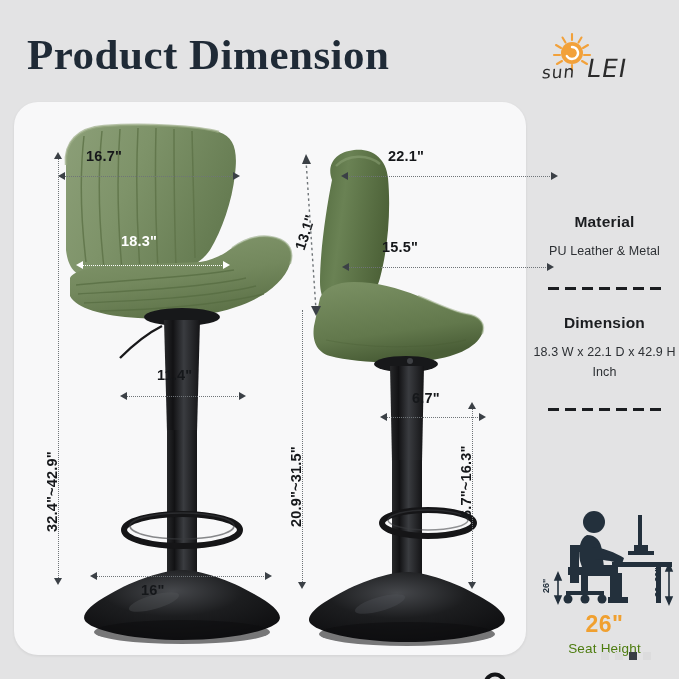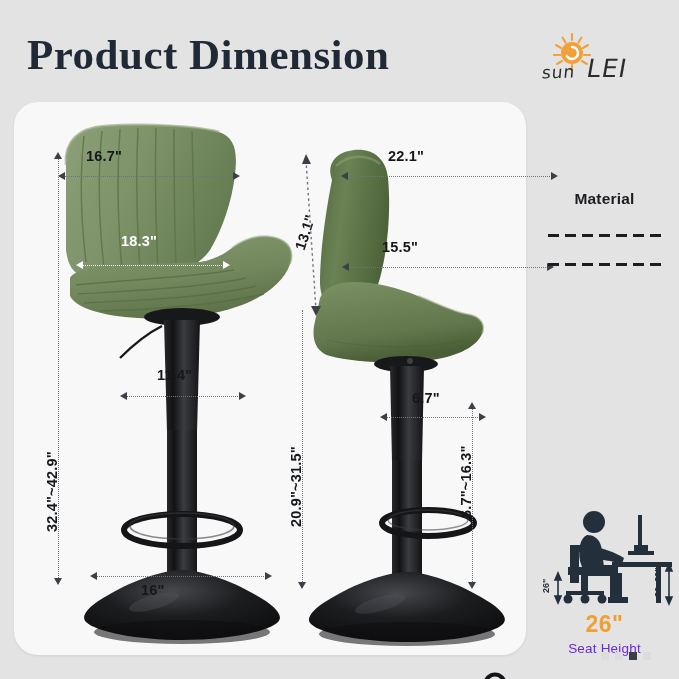--- a/index.html
+++ b/index.html
@@ -65,21 +65,21 @@
   .arrow.w-left  { border-top: 4px solid transparent; border-bottom: 4px solid transparent; border-right: 7px solid #ffffff; }
   .arrow.w-right { border-top: 4px solid transparent; border-bottom: 4px solid transparent; border-left: 7px solid #ffffff; }
 
   
   #weight-badge { position: absolute; left: 448px; top: 570px; width: 66px; height: 72px; }
 
   
   #spec-sidebar { position: absolute; left: 530px; top: 190px; width: 149px; }
   .spec-heading {
     text-align: center; font-size: 15.5px; font-weight: 700;
-    color: #1b1d20; margin-bottom: 11px; letter-spacing: 0.2px;
+    color: #1b1d20; margin-bottom: 11px; letter-spacing: 0.2px; margin-top: 23px;
   }
   .spec-value {
     text-align: center; font-size: 12.5px; color: #2d3034;
     line-height: 1.55; letter-spacing: 0.1px;
   }
   .spec-divider {
     display: flex; justify-content: center; gap: 6px;
     margin: 26px 0 24px 0;
   }
   .spec-divider span {
@@ -87,21 +87,21 @@
   }
 
   
   #seat-height-block { position: absolute; left: 530px; top: 505px; width: 149px; }
   #seat-height-figure { position: relative; width: 149px; height: 108px; }
   #seat-height-value {
     text-align: center; font-size: 23px; font-weight: 700;
     color: #f0a030; letter-spacing: 0.5px; margin-top: -2px;
   }
   #seat-height-caption {
-    text-align: center; font-size: 13.5px; color: #6d28d9;
+    text-align: center; font-size: 13.5px; color: #4d7c0f;
     margin-top: 3px; letter-spacing: 0.2px;
   }
   #pager-dots {
     position: absolute; left: 601px; top: 652px;
     display: flex; gap: 6px;
   }
   #pager-dots i { display: block; width: 8px; height: 8px; background: #dcdcdd; }
   #pager-dots i.on { background: #3a3f45; }
 </style>
 </head>
@@ -326,32 +326,38 @@
                  L 13 69 C 7 69 3 65 4 58 L 8.5 30 C 10 24 14 20 19 20 Z" fill="#ffffff" stroke="#131417" stroke-width="4" stroke-linejoin="round"></path>
         <text x="33" y="51" text-anchor="middle" font-family="Liberation Sans, sans-serif" font-size="19" font-weight="700" fill="#131417">280</text>
         <text x="33" y="64" text-anchor="middle" font-family="Liberation Sans, sans-serif" font-size="12" font-weight="700" fill="#131417">LBS</text>
       </svg>
     </div>
   </div>
 
   <div id="spec-sidebar">
     <div>
       <div class="spec-heading">Material</div>
+      <div class="spec-value">PU Leather  &amp; Metal</div>
     </div>
 
     <div class="spec-divider">
       <span></span>
         <span></span>
         <span></span>
         <span></span>
         <span></span>
         <span></span>
         <span></span>
     </div>
 
+    <div>
+      <div class="spec-heading">Dimension</div>
+      <div class="spec-value">18.3 W x 22.1 D x 42.9 H</div>
+      <div class="spec-value">Inch</div>
+    </div>
 
     <div class="spec-divider">
       <span></span>
         <span></span>
         <span></span>
         <span></span>
         <span></span>
         <span></span>
         <span></span>
     </div>

